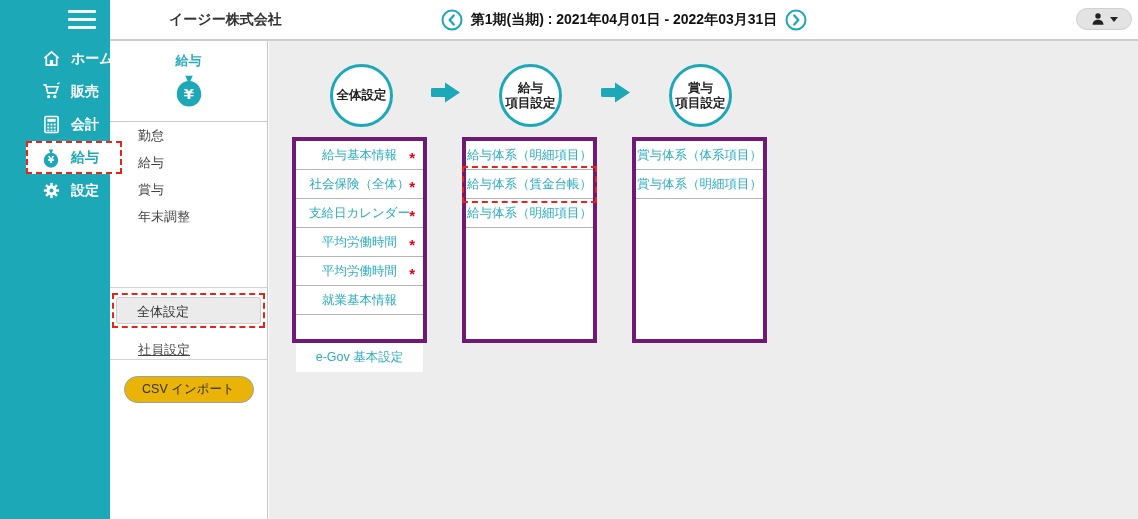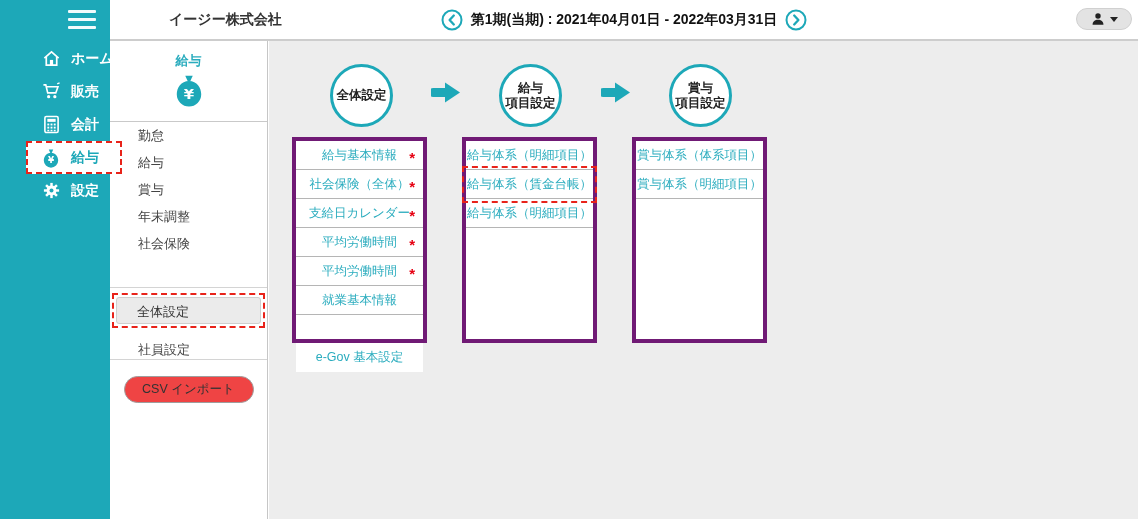--- a/index.html
+++ b/index.html
@@ -29,23 +29,23 @@
   .submenu { position:absolute; left:110px; top:41px; width:158px; bottom:0; background:#fff; border-right:1px solid #c6c6c6; z-index:3; }
   .submenu-head { position:absolute; top:0; left:0; right:0; height:81px; border-bottom:1px solid #c9c9c9; text-align:center; }
   .submenu-title { margin-top:11px; font-size:13px; color:#2aacbe; font-weight:bold; }
   .submenu-bag { margin-top:3px; }
   .submenu-list { position:absolute; top:81px; left:0; right:0; }
   .submenu-item { height:27px; line-height:27px; padding-left:28px; font-size:13px; color:#444; cursor:pointer; }
   .submenu-list .submenu-item:first-child { }
   .settings-group { position:absolute; top:246px; left:0; right:0; border-top:1px solid #d4d4d4; padding-top:5px; }
   .active-wrap { margin:0 2px; border:2px dashed #e8231a; padding:2px; }
   .active-pill { height:27px; line-height:27px; background:#ebebeb; border:1px solid #cfcfcf; border-radius:3px; padding-left:20px; font-size:13px; color:#333; cursor:pointer; }
-  .settings-group .submenu-item { margin-top:8px; }
+  .settings-group .submenu-item { margin-top:8px;text-decoration:underline; }
   .csv-row { position:absolute; top:318px; left:0; right:0; border-top:1px solid #d4d4d4; display:flex; justify-content:center; }
-  .csv-btn { margin-top:16px; width:130px; height:27px; background:#ef4444; border:1px solid #9e9e9e; border-radius:14px; font-size:12.5px; color:#333; cursor:pointer; font-family:inherit; }
+  .csv-btn { margin-top:16px; width:130px; height:27px; background:#eab308; border:1px solid #9e9e9e; border-radius:14px; font-size:12.5px; color:#333; cursor:pointer; font-family:inherit; }
 
   
   .stage { position:absolute; left:269px; top:41px; right:0; bottom:0; background:#ededed; z-index:1; }
   .step-circle { position:absolute; width:63px; height:63px; border:3px solid #1da8b8; border-radius:50%; background:#fff; display:flex; flex-direction:column; align-items:center; justify-content:center; text-align:center; }
   .step-circle span { display:block; font-size:12.5px; font-weight:bold; color:#222; line-height:15px; white-space:nowrap; }
   .step-arrow { position:absolute; }
   .col { position:absolute; top:96px; width:135px; height:206px; background:#fff; border:4px solid #701a75; }
   .row-btn { position:relative; height:29px; line-height:28px; text-align:center; font-size:12.5px; color:#2aacbe; border-bottom:1px solid #b5b5b5; cursor:pointer; background:#fff; white-space:nowrap; }
   .row-btn.last { border-bottom:none;margin-top:28px; }
   .row-btn .req { position:absolute; right:8px; top:3px; color:#e60012; font-size:15px; font-weight:bold; }
@@ -167,21 +167,20 @@
             <path d="M16 7.5 C8.5 7.5 4.5 14 4.5 20 a11.5 11.5 0 0 0 23 0 C27.5 14 23.5 7.5 16 7.5 Z" fill="#1da8b8"></path>
             <text x="16" y="24.5" font-size="14" font-weight="bold" fill="#fff" text-anchor="middle" font-family="DejaVu Sans,sans-serif">¥</text>
           </svg>
       </div>
     </div>
     <nav class="submenu-list">
       <div class="submenu-item">勤怠</div>
       <div class="submenu-item">給与</div>
       <div class="submenu-item">賞与</div>
       <div class="submenu-item">年末調整</div>
-      <div class="submenu-item">社会保険</div>
     </nav>
     <div class="settings-group">
       <div class="active-wrap">
         <div class="active-pill">全体設定</div>
       </div>
       <div class="submenu-item">社員設定</div>
     </div>
     <div class="csv-row">
       <button class="csv-btn">CSV インポート</button>
     </div>

